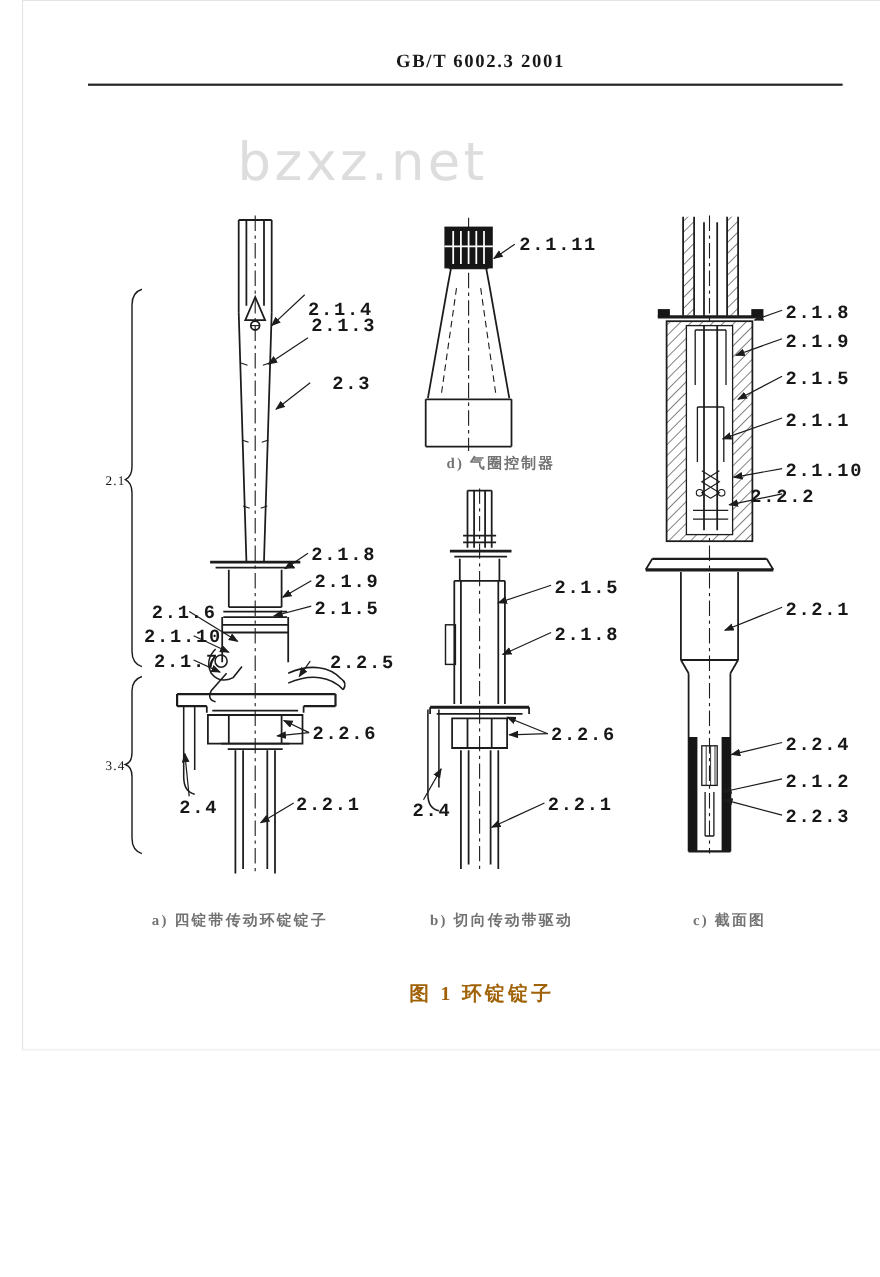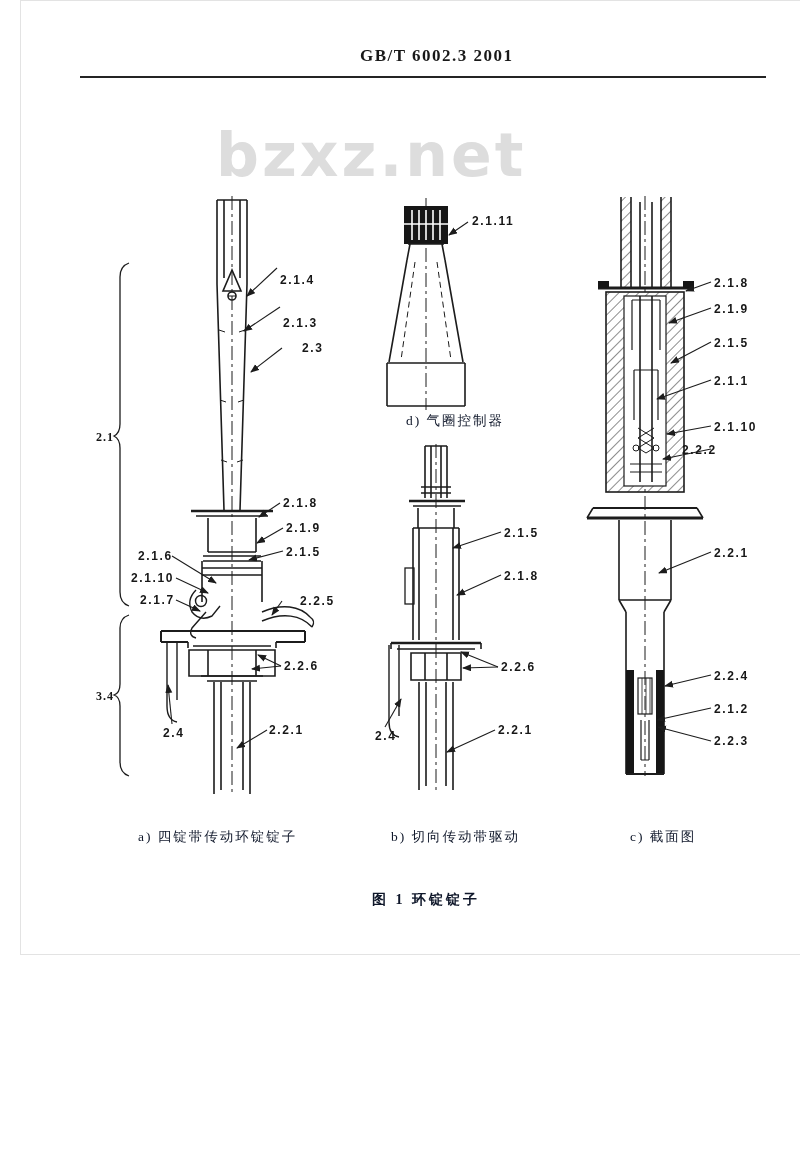--- a/index.html
+++ b/index.html
@@ -18,44 +18,44 @@
     font-size:17px;font-weight:700;letter-spacing:1.5px;
     color:#191919;white-space:nowrap;
   }
   .hdr-rule{
     position:absolute;left:60px;top:76px;width:686px;height:2px;
     background:#242424;
   }
   .watermark{
     position:absolute;left:196px;top:120px;
     font-family:"DejaVu Sans","Liberation Sans",sans-serif;
-    font-size:60px;font-weight:700;letter-spacing:3px;
+    font-size:48px;font-weight:400;letter-spacing:3px;
     color:#dddddd;white-space:nowrap;user-select:none;
   }
   .art{position:absolute;left:0;top:0;}
   .callout{
     position:absolute;
-    font-size:12px;font-weight:600;letter-spacing:1.6px;
+    font-size:17px;font-weight:600;letter-spacing:1.6px;
     color:#171717;white-space:nowrap;
-    font-family:Liberation Sans, sans-serif;
+    font-family:Liberation Mono, monospace;
   }
   .group-label{
     position:absolute;
-    font-size:12px;font-weight:700;letter-spacing:1px;
+    font-size:12px;font-weight:400;letter-spacing:1px;
     color:#171717;white-space:nowrap;
   }
   .caption{
     position:absolute;
-    font-size:13.5px;font-weight:400;letter-spacing:2px;
-    color:#0f172a;white-space:nowrap;
+    font-size:13.5px;font-weight:700;letter-spacing:2px;
+    color:#737373;white-space:nowrap;
   }
   .fig-caption{
     position:absolute;left:352px;top:891px;
-    font-size:14px;font-weight:700;letter-spacing:3px;
-    color:#0f172a;white-space:nowrap;
+    font-size:18px;font-weight:700;letter-spacing:3px;
+    color:#a16207;white-space:nowrap;
   }
   .page-num{
     position:absolute;left:64px;top:1120px;
     font-size:13px;color:#2a2a2a;
   }
 </style>
 </head>
 <body>
 
 <div class="page">
@@ -192,21 +192,21 @@
         <line x1="691" y1="449" x2="643" y2="459" marker-end="url(#arr)"></line>
         <line x1="691" y1="552" x2="639" y2="573" marker-end="url(#arr)"></line>
         <line x1="691" y1="675" x2="645" y2="686" marker-end="url(#arr)"></line>
         <line x1="691" y1="708" x2="637" y2="720" marker-end="url(#arr)"></line>
         <line x1="691" y1="741" x2="638" y2="727" marker-end="url(#arr)"></line>
       </g>
     </g>
   </svg>
 
   <span class="callout" style="left:260px;top:273px">2.1.4</span>
-  <span class="callout" style="left:263px;top:316px">2.1.3</span>
+  <span class="callout" style="left:263px;top:288px">2.1.3</span>
   <span class="callout" style="left:282px;top:341px">2.3</span>
   <span class="callout" style="left:263px;top:496px">2.1.8</span>
   <span class="callout" style="left:266px;top:521px">2.1.9</span>
   <span class="callout" style="left:266px;top:545px">2.1.5</span>
   <span class="callout" style="left:118px;top:549px">2.1.6</span>
   <span class="callout" style="left:111px;top:571px">2.1.10</span>
   <span class="callout" style="left:120px;top:593px">2.1.7</span>
   <span class="callout" style="left:280px;top:594px">2.2.5</span>
   <span class="callout" style="left:264px;top:659px">2.2.6</span>
   <span class="callout" style="left:249px;top:723px">2.2.1</span>

